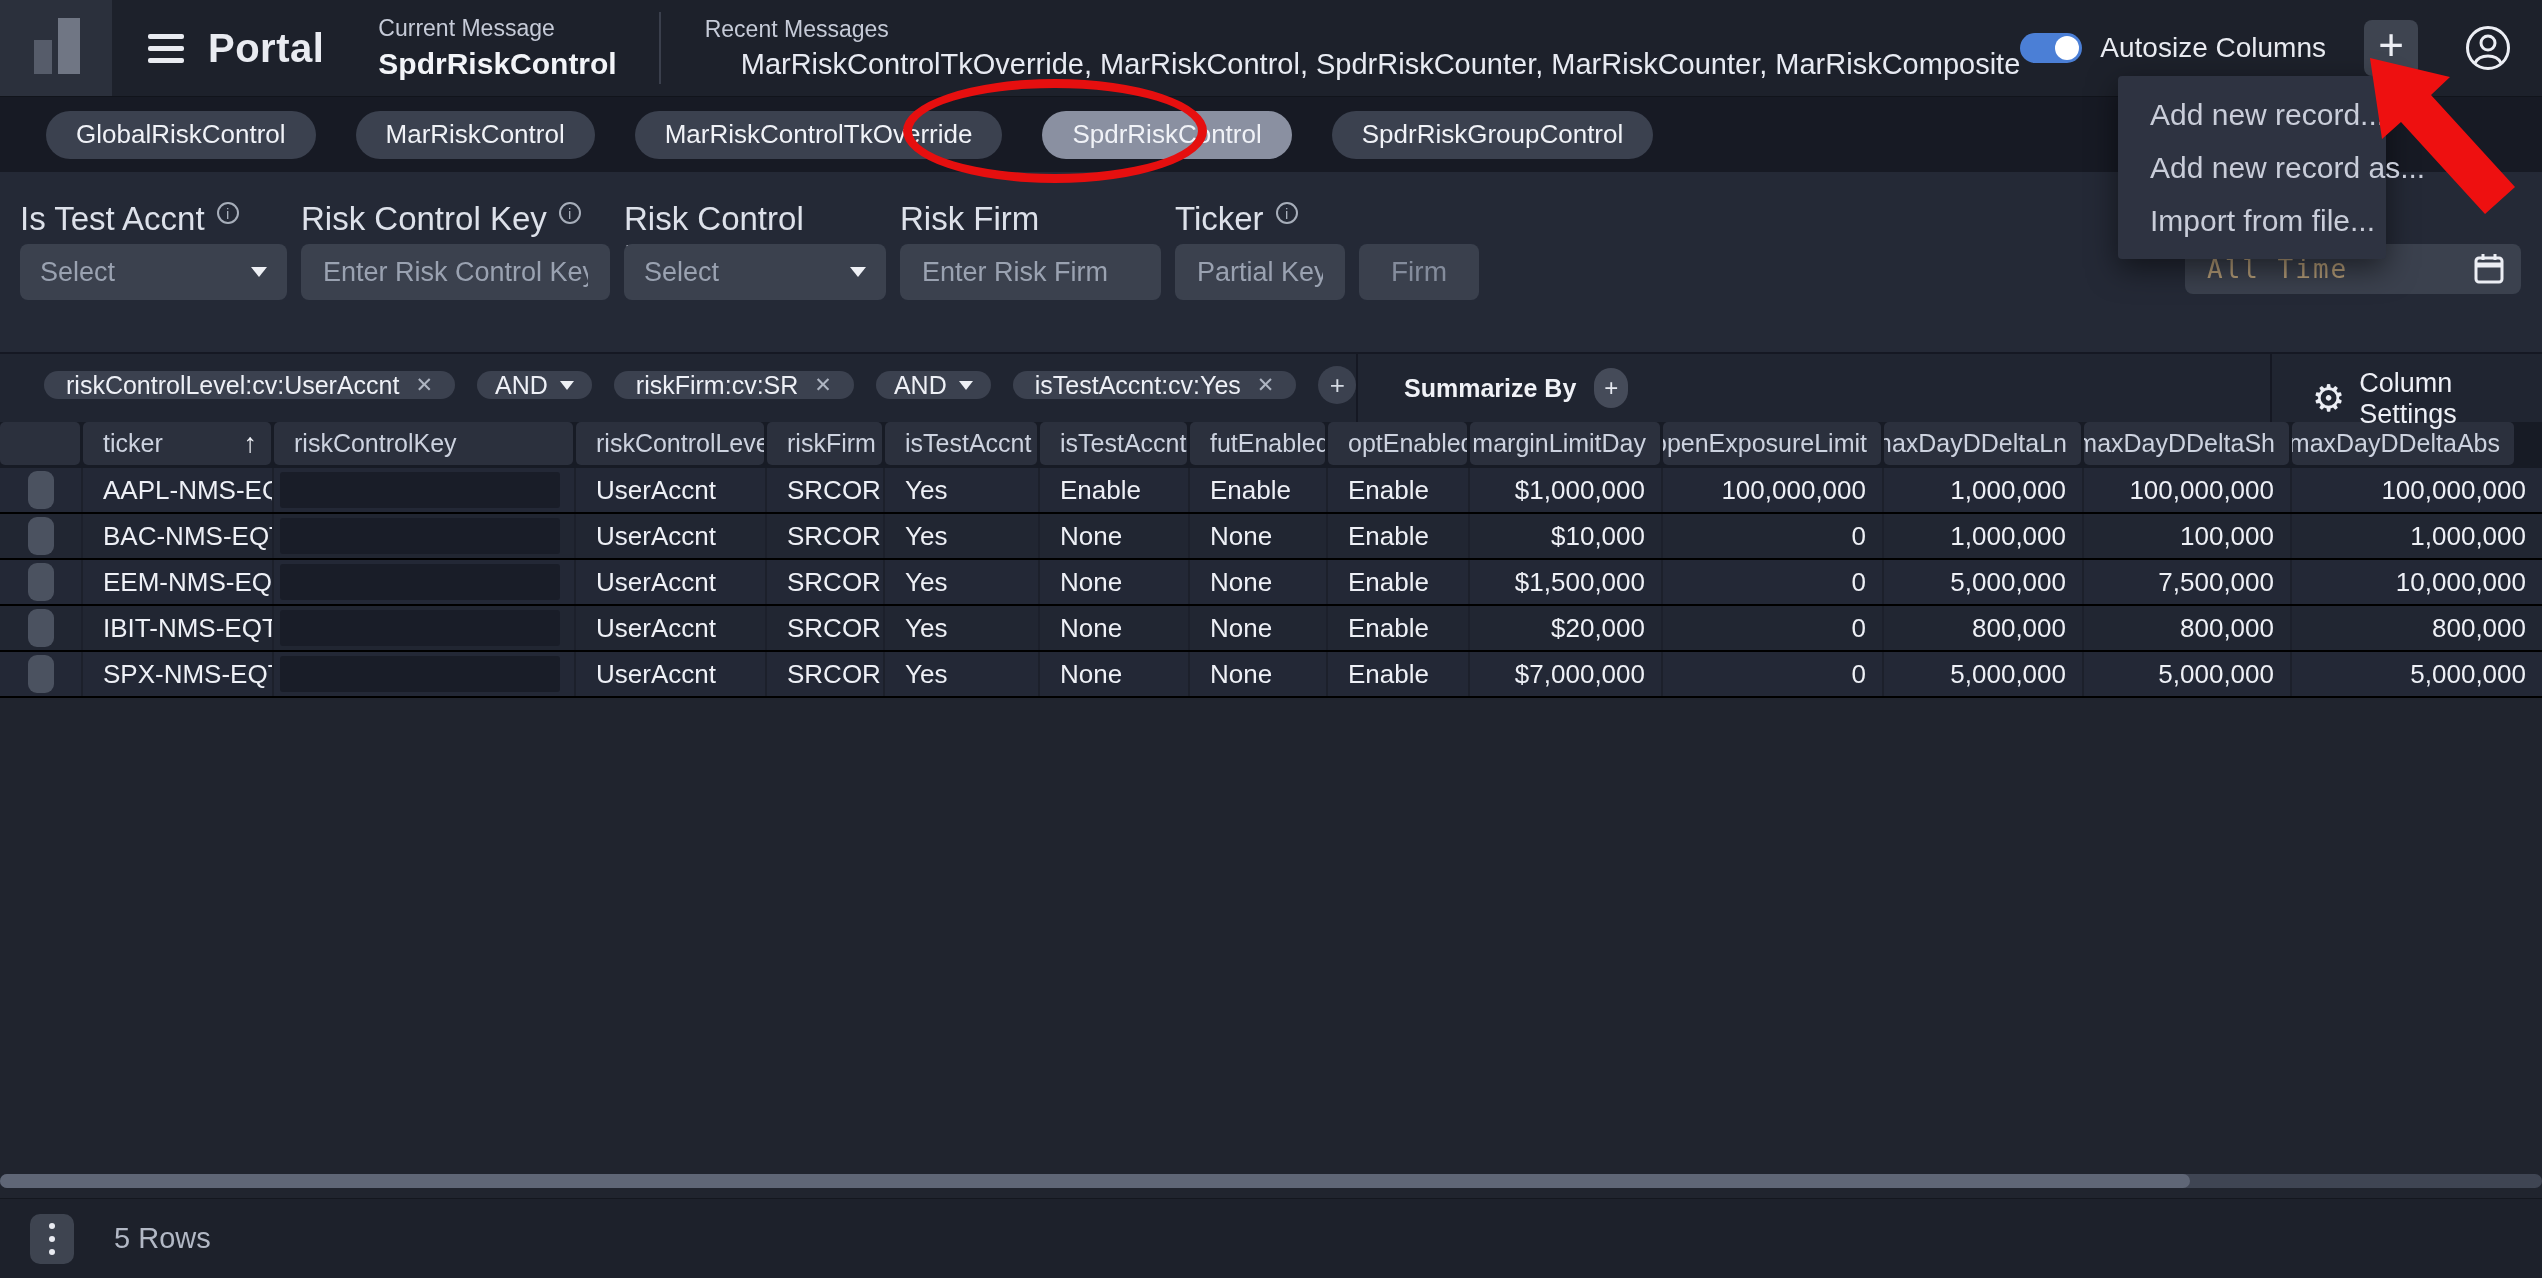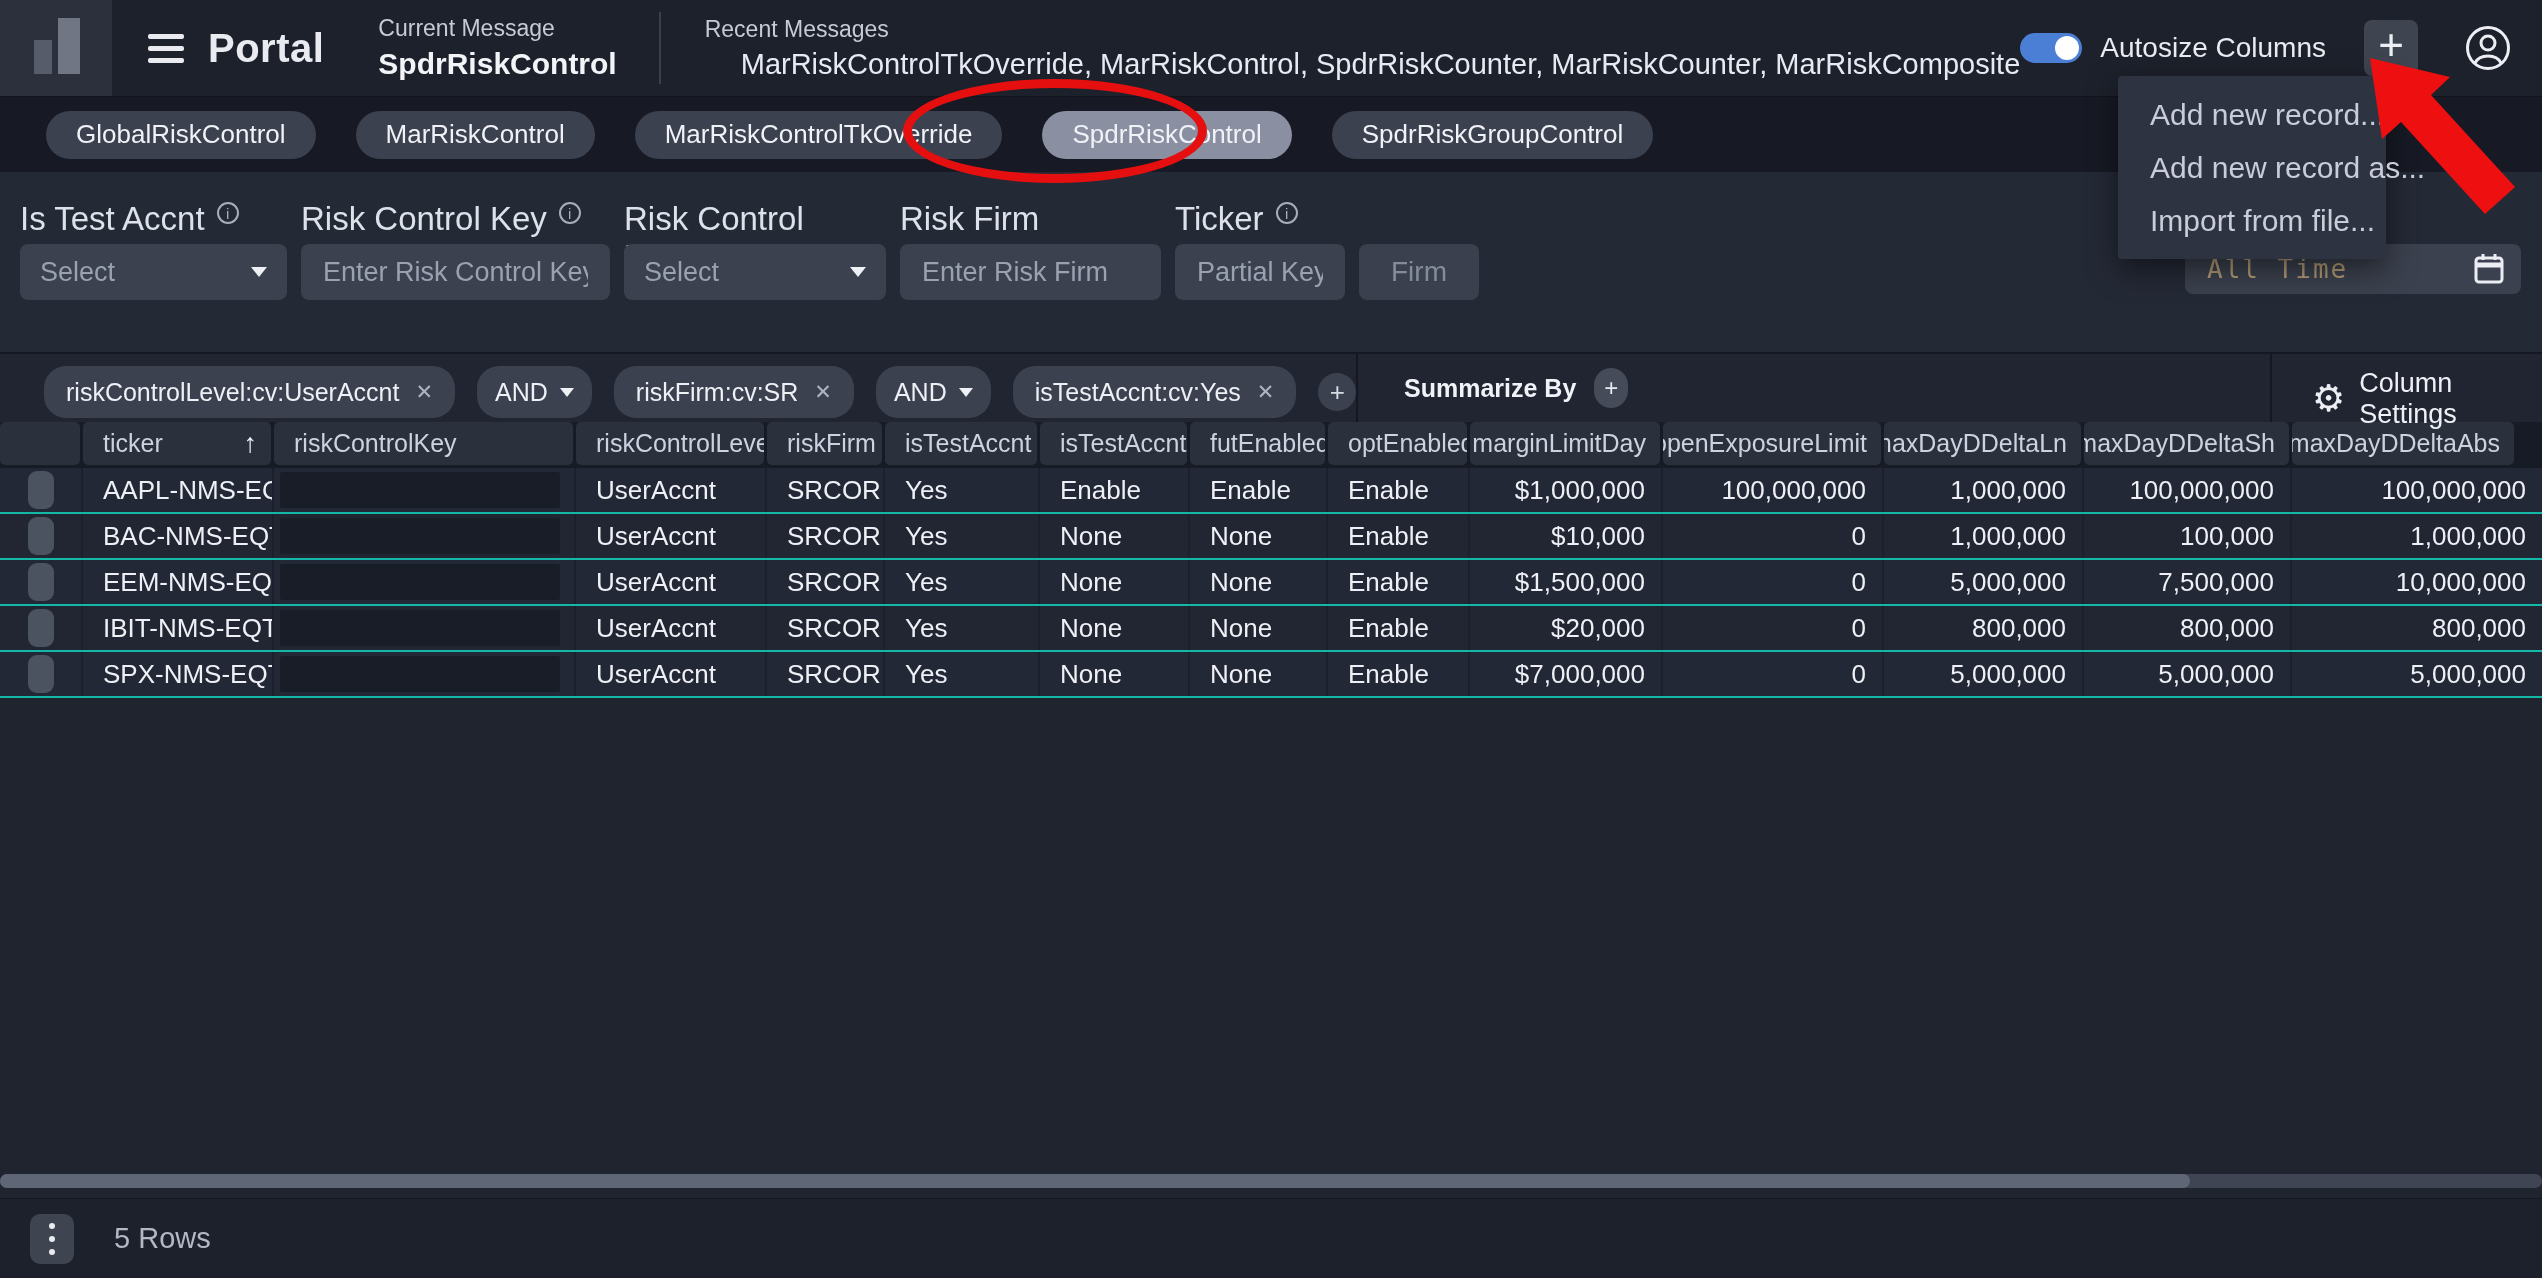--- a/index.html
+++ b/index.html
@@ -3,21 +3,21 @@
 <meta charset="utf-8">
 <style>
   * { box-sizing: border-box; }
   html,body { margin:0; padding:0; }
   body {
     width:2542px; height:1278px; overflow:hidden;
     background:#20242e; color:#e9ebf1;
     font-family:"Liberation Sans","DejaVu Sans",sans-serif;
   }
   .app { position:relative; width:2542px; height:1278px; overflow:hidden;
-         display:flex; flex-direction:column; background:#14b8a6; }
+         display:flex; flex-direction:column; background:#000000; }
 
   
   .topbar { height:96px; background:#1d212b; display:flex; align-items:center; flex:none; }
   .logo-tile { width:112px; height:96px; background:#2b303c; position:relative; flex:none; }
   .logo-bar1 { position:absolute; left:34px; bottom:22px; width:18px; height:34px; background:#565c6a; }
   .logo-bar2 { position:absolute; left:58px; bottom:22px; width:22px; height:56px; background:#707684; }
   .hamburger { margin-left:36px; display:flex; flex-direction:column; gap:7px; cursor:pointer; }
   .hamburger span { width:36px; height:5px; border-radius:2px; background:#e9ebf1; }
   .app-title { font-size:40px; font-weight:bold; margin-left:24px; letter-spacing:.5px; }
   .msg-block { margin-left:54px; }
@@ -64,21 +64,21 @@
                color:#848c9c; font-size:28px; border:none; cursor:pointer; }
   .datefield { position:absolute; left:2185px; top:72px; width:336px; height:50px; border-radius:8px;
                background:#3b414e; display:flex; align-items:center; justify-content:space-between;
                padding:0 16px 0 22px; cursor:pointer; }
   .datefield .dateval { font-family:"DejaVu Sans Mono","Liberation Mono",monospace;
                         font-size:26px; color:#b49c77; letter-spacing:2px; }
 
   
   .querybar { height:70px; background:#202531; border-top:2px solid #151823; flex:none; position:relative; }
   .chips { position:absolute; left:44px; top:12px; display:flex; align-items:center; gap:22px; }
-  .chip { height:52px; border-radius:22px; background:#3b414f; display:flex; align-items:center;
+  .chip { height:28px; border-radius:22px; background:#3b414f; display:flex; align-items:center;
           padding:0 22px; font-size:25px; color:#eef0f6; cursor:pointer; white-space:nowrap; }
   .chip .x { margin-left:16px; font-size:21px; color:#aeb5c2; cursor:pointer; }
   .chip.op { padding:0 18px; gap:12px; }
   .chip.op .caret-down { border-left-width:7px; border-right-width:7px; border-top-width:9px; }
   .chip-add { width:38px; height:38px; border-radius:50%; background:#3b414f; display:flex;
               align-items:center; justify-content:center; font-size:26px; color:#d5dae3; cursor:pointer; }
   .vsep { position:absolute; top:0; bottom:0; width:2px; background:#151823; }
   .summarize { position:absolute; left:1404px; top:14px; display:flex; align-items:center; gap:18px; }
   .summarize .sum-label { font-size:25px; font-weight:bold; color:#f0f2f7; }
   .sum-add { width:34px; height:40px; border-radius:17px; background:#454b59; display:flex;

